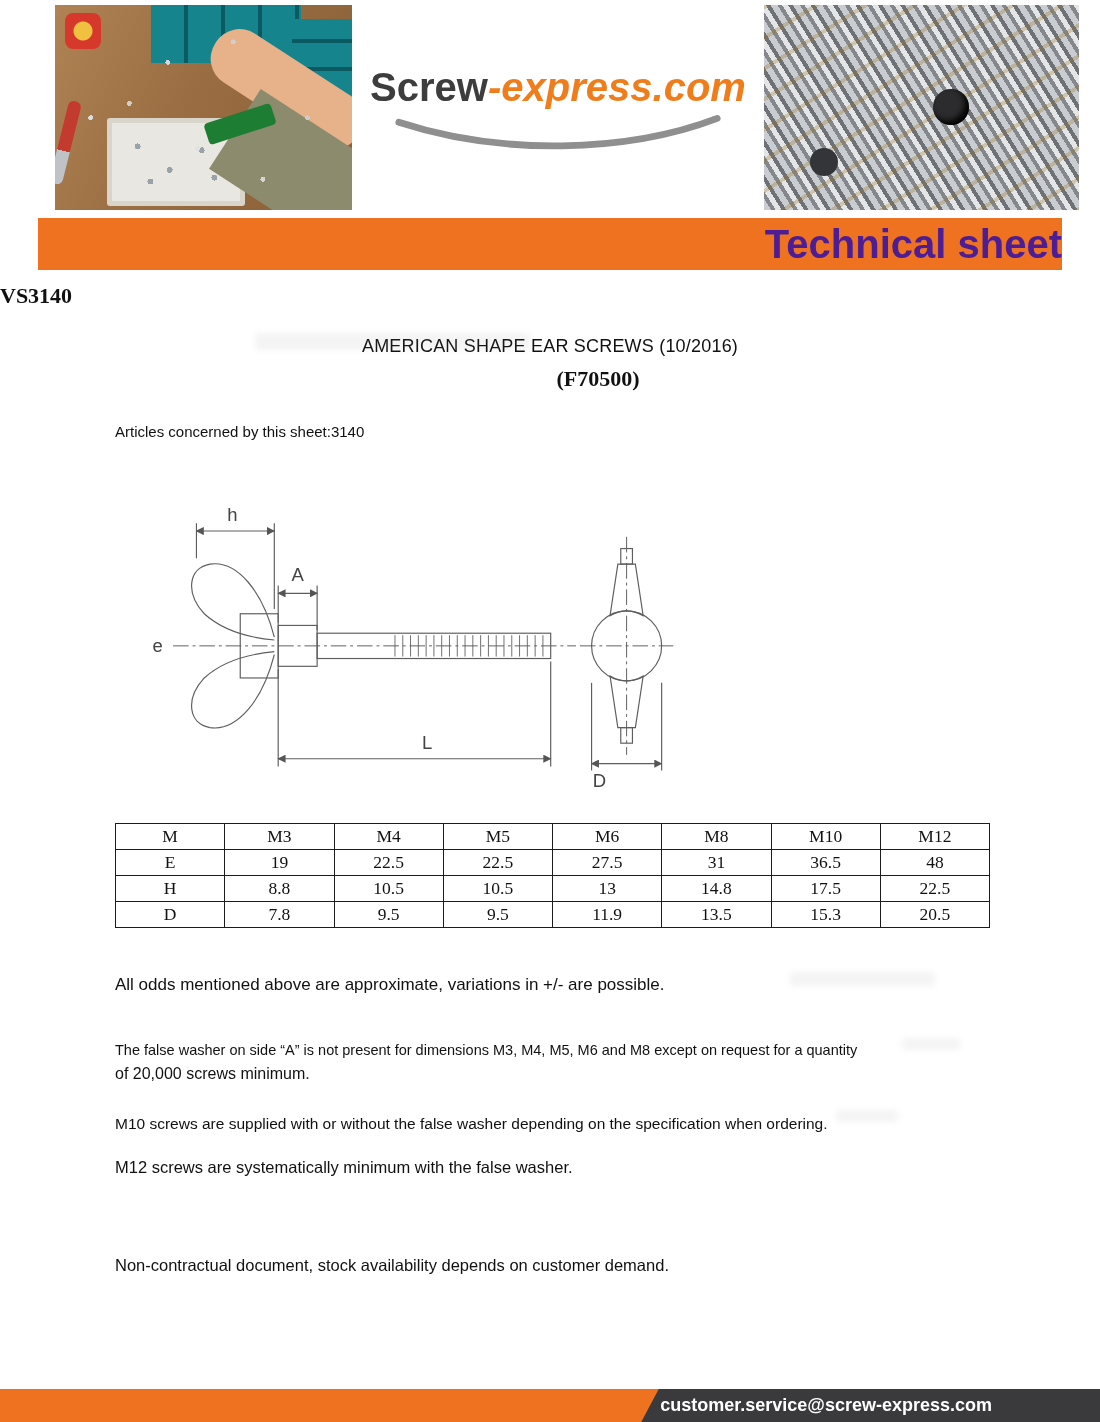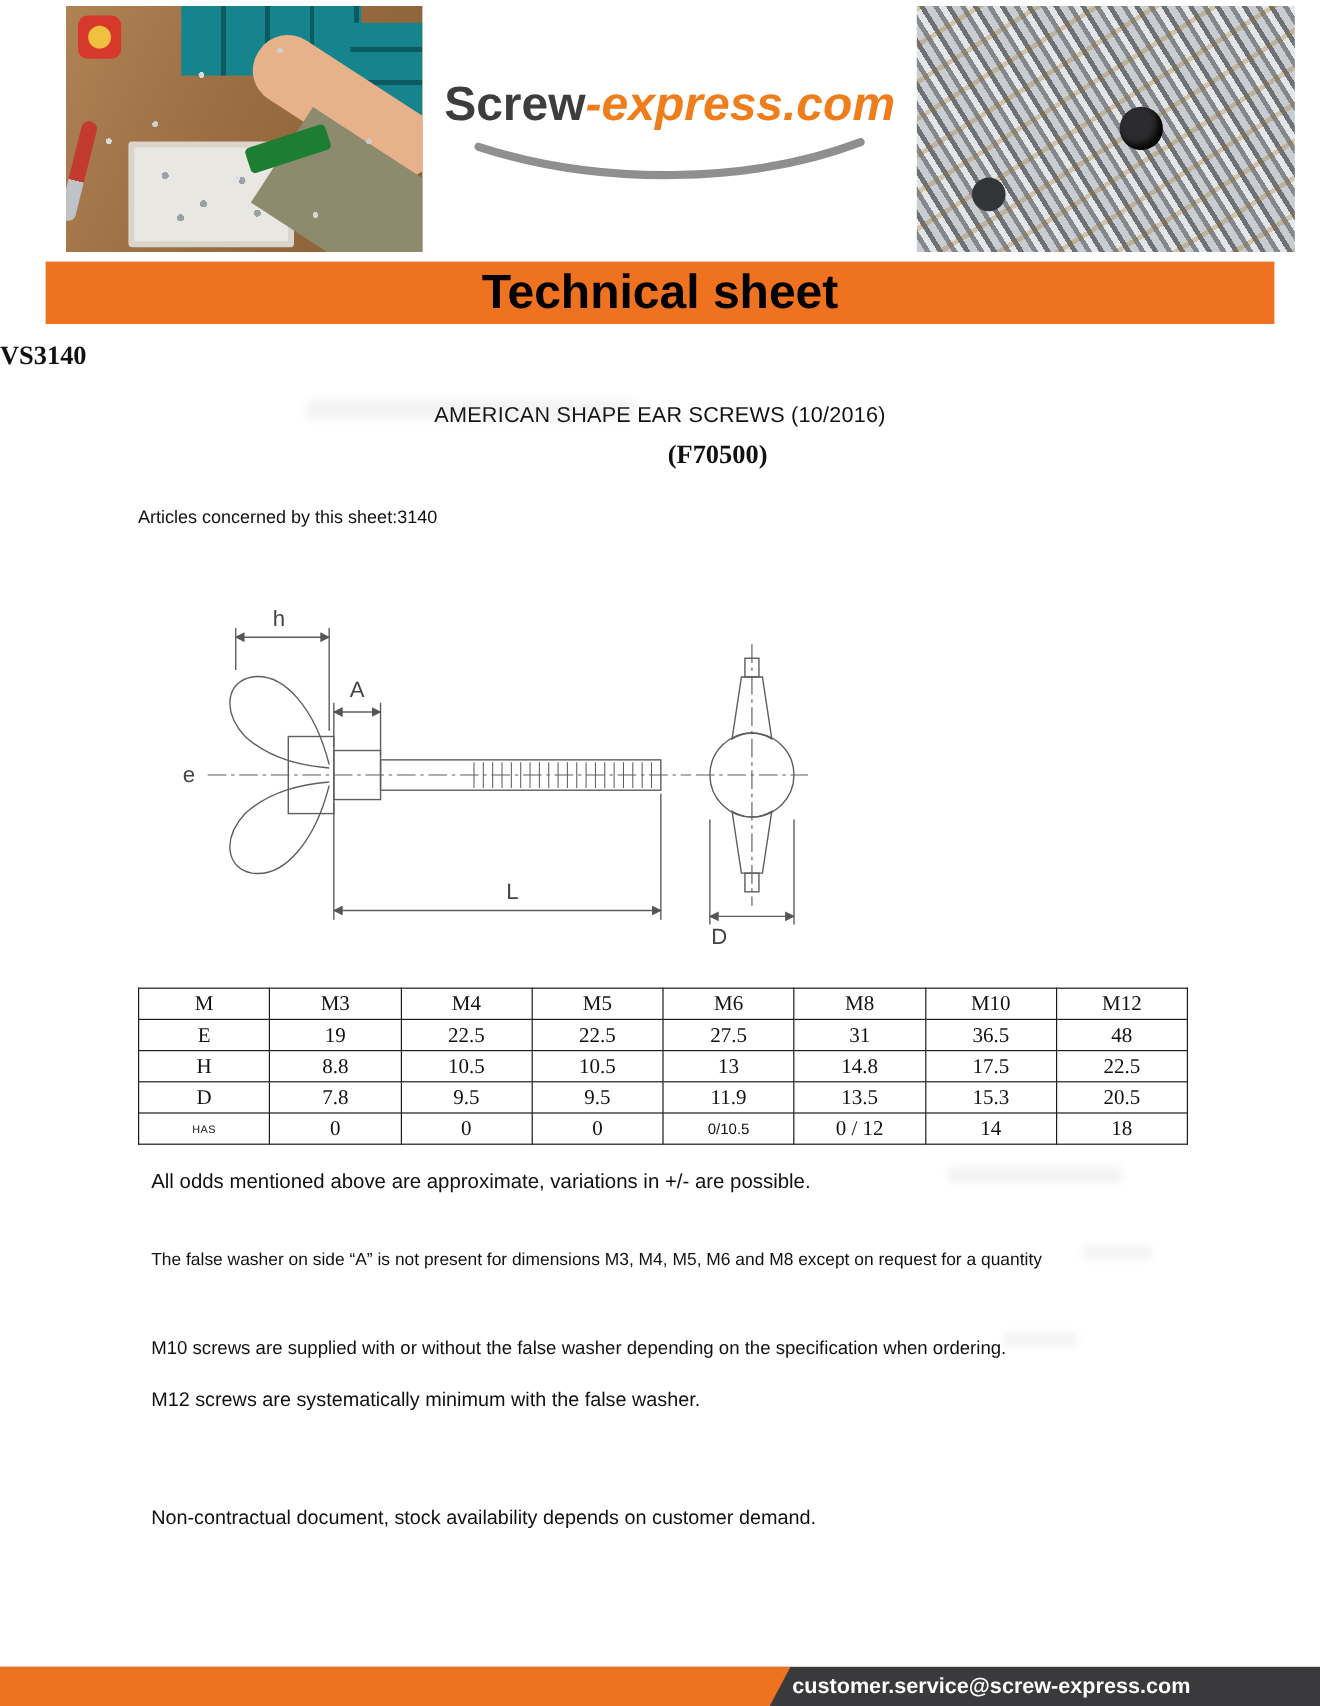--- a/index.html
+++ b/index.html
@@ -26,39 +26,39 @@
   .pr-bronze{inset:0;background:repeating-linear-gradient(148deg,rgba(150,110,30,0.28) 0 4px,transparent 4px 26px);}
   .pr-dark{right:110px;top:84px;width:36px;height:36px;border-radius:50%;background:#2c2c2e;box-shadow:inset -4px -4px 6px #000;}
   .pr-dark2{left:46px;bottom:34px;width:28px;height:28px;border-radius:50%;background:#333538;}
   .logo-zone{flex:1;display:flex;flex-direction:column;align-items:center;justify-content:center;background:#fff;}
   .logo-text{font-size:40px;font-weight:bold;white-space:nowrap;letter-spacing:0;}
   .logo-dark{color:#3d3d3d;}
   .logo-orange{color:#f07d1c;font-style:italic;}
   .swoosh{margin-top:4px;}
   
   .banner{position:absolute;top:218px;left:38px;width:1024px;height:52px;background:#ee7220;
-    color:#000000;font-weight:bold;font-size:40px;line-height:52px;text-align:center;}
+    color:#4c1d95;font-weight:bold;font-size:40px;line-height:52px;text-align:right;}
   
   .doc-code{position:absolute;top:283px;left:0;width:1100px;text-align:left;
     font-family:"Liberation Serif",serif;font-weight:bold;font-size:22px;}
   .doc-title{position:absolute;top:336px;left:0;width:1100px;text-align:center;font-size:18px;letter-spacing:.2px;}
   .doc-ref{position:absolute;top:366px;left:16px;width:1100px;text-align:center;
     font-family:"Liberation Serif",serif;font-weight:bold;font-size:22px;margin-left:32px;}
   .articles{position:absolute;top:423px;left:115px;font-size:15px;}
   
   .drawing{position:absolute;top:490px;left:140px;width:545px;height:305px;}
   
   .table-wrap{position:absolute;top:823px;left:115px;}
   .spec-table{border-collapse:collapse;table-layout:fixed;width:875px;
     font-family:"Liberation Serif",serif;font-size:17.5px;color:#111;}
   .spec-table th,.spec-table td{border:1.4px solid #1c1c1c;text-align:center;height:25px;padding:0 2px;font-weight:normal;}
   .has-label{font-size:9px;font-family:"Liberation Sans",sans-serif;letter-spacing:.5px;}
   .spec-table tr.has-row td:nth-child(5){font-size:12.5px;font-family:"Liberation Sans",sans-serif;}
   
-  .note{position:absolute;left:115px;margin-left:11px;}
+  .note{position:absolute;left:115px;}
   .note-approx{top:975px;font-size:17px;}
   .note-washer{top:1040px;font-size:14.5px;line-height:1.5;}
   .note-washer .l2{font-size:16px;}
   .note-m10{top:1115px;font-size:15.5px;}
   .note-m12{top:1158px;font-size:16.5px;}
   .note-nc{top:1256px;font-size:16.5px;}
   
   .smudge{position:absolute;background:#777;opacity:.08;filter:blur(3px);border-radius:4px;}
   .sm1{left:255px;top:333px;width:275px;height:17px;}
   .sm2{left:790px;top:972px;width:145px;height:14px;}
@@ -200,37 +200,28 @@
       <tr>
         <td>D</td>
         <td>7.8</td>
         <td>9.5</td>
         <td>9.5</td>
         <td>11.9</td>
         <td>13.5</td>
         <td>15.3</td>
         <td>20.5</td>
       </tr>
-      <tr class="has-row">
-        <td class="has-label">HAS</td>
-        <td>0</td>
-        <td>0</td>
-        <td>0</td>
-        <td>0/10.5</td>
-        <td>0 / 12</td>
-        <td>14</td>
-        <td>18</td>
-      </tr>
     </tbody>
   </table>
 </div>
 
 <div class="note note-approx">All odds mentioned above are approximate, variations in +/- are possible.</div>
 <div class="note note-washer">
   <div class="l1">The false washer on side “A” is not present for dimensions M3, M4, M5, M6 and M8 except on request for a quantity</div>
+  <div class="l2">of 20,000 screws minimum.</div>
 </div>
 <div class="note note-m10">M10 screws are supplied with or without the false washer depending on the specification when ordering.</div>
 <div class="note note-m12">M12 screws are systematically minimum with the false washer.</div>
 <div class="note note-nc">Non-contractual document, stock availability depends on customer demand.</div>
 
 <div class="smudge sm1"></div>
 <div class="smudge sm2"></div>
 <div class="smudge sm3"></div>
 <div class="smudge sm4"></div>
 

